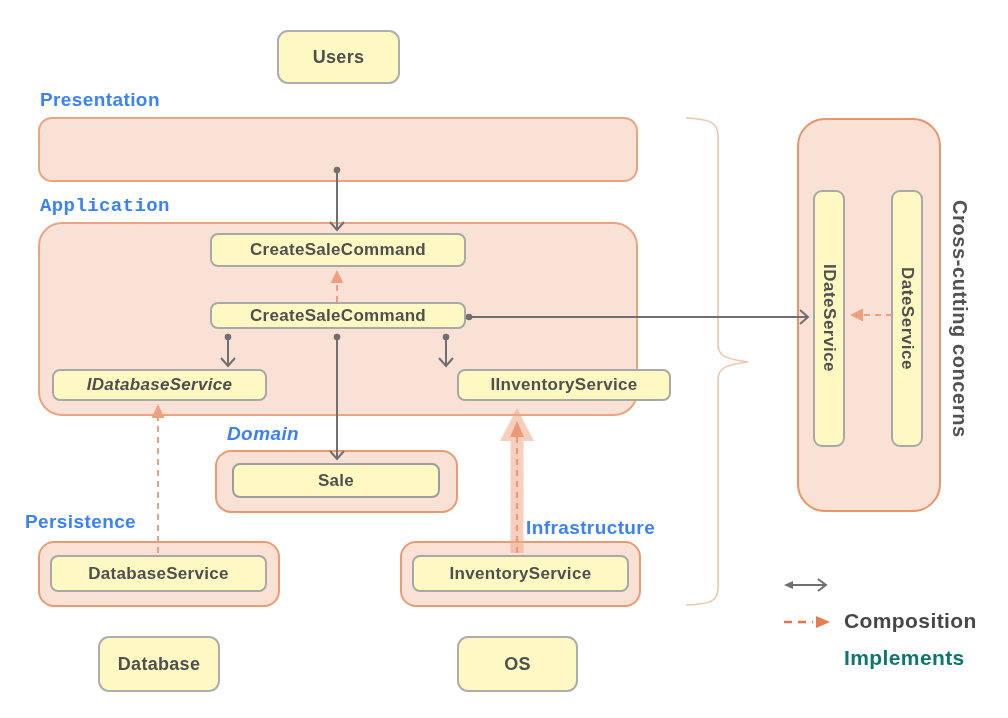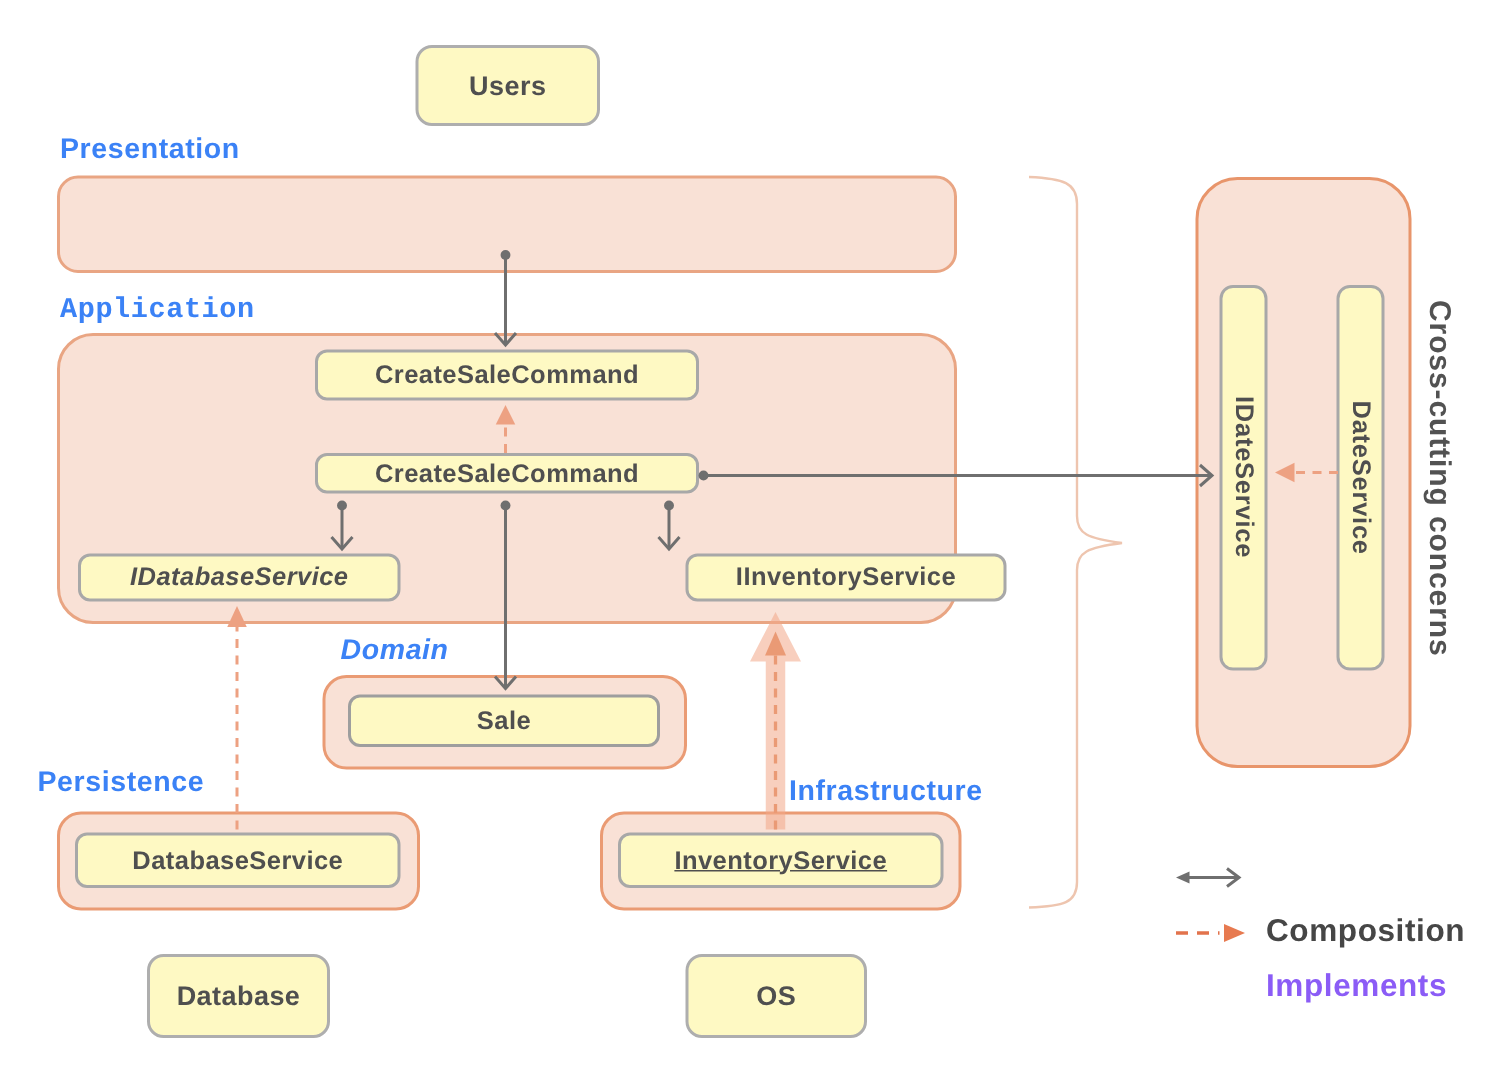--- a/index.html
+++ b/index.html
@@ -28,21 +28,21 @@
     letter-spacing:0.4px;white-space:nowrap;
   }
   .vlabel{
     position:absolute;writing-mode:vertical-rl;color:#525252;font-weight:600;
     font-size:20px;letter-spacing:0.6px;display:flex;align-items:center;justify-content:center;
   }
   .legend-text{
     position:absolute;font-weight:600;font-size:21px;letter-spacing:0.4px;
     color:#464646;white-space:nowrap;margin-top:36px;
   }
-  .legend-text--impl{color:#8b5cf6;}
+  .legend-text--impl{color:#0f766e;}
   .overlay{position:absolute;left:0;top:0;pointer-events:none;}
   .licon{position:absolute;}
 </style>
 </head>
 <body>
 
 <div class="canvas">
 
   <div class="layer layer--big" style="left:38px;top:117px;width:600px;height:65px;border-radius:14px;"></div>
   <div class="layer layer--big" style="left:38px;top:222px;width:600px;height:194px;border-radius:24px;"></div>
@@ -61,21 +61,21 @@
   <div class="node node--ext" style="left:277px;top:30px;width:123px;height:54px;">Users</div>
   <div class="node node--ext" style="left:98px;top:636px;width:122px;height:56px;">Database</div>
   <div class="node node--ext" style="left:457px;top:636px;width:121px;height:56px;">OS</div>
 
   <div class="node" style="left:210px;top:233px;width:256px;height:34px;">CreateSaleCommand</div>
   <div class="node" style="left:210px;top:302px;width:256px;height:27px;">CreateSaleCommand</div>
   <div class="node" style="left:52px;top:369px;width:215px;height:32px;font-style:italic;">IDatabaseService</div>
   <div class="node" style="left:413px;top:369px;width:214px;height:32px;margin-left:44px;">IInventoryService</div>
   <div class="node" style="left:232px;top:463px;width:208px;height:35px;border-color:#9e9e9e;">Sale</div>
   <div class="node" style="left:50px;top:555px;width:217px;height:37px;">DatabaseService</div>
-  <div class="node" style="left:412px;top:555px;width:217px;height:37px;text-decoration:underline;">InventoryService</div>
+  <div class="node" style="left:412px;top:555px;width:217px;height:37px;">InventoryService</div>
   <div class="node node--v" style="left:813px;top:190px;width:32px;height:257px;">IDateService</div>
   <div class="node node--v" style="left:891px;top:190px;width:32px;height:257px;">DateService</div>
 
   <svg class="overlay" width="1008" height="718" viewBox="0 0 1008 718">
 
     <path d="M686,118 C709,119 718,122 718,136 L718,344 C718,356 725,359 748,362
              C725,365 718,368 718,380 L718,588 C718,602 709,604 686,605" fill="none" stroke="#eec5af" stroke-width="1.6"></path>
 
     <g stroke="#6f6f6f" stroke-width="2" fill="#6f6f6f">
       <g>

